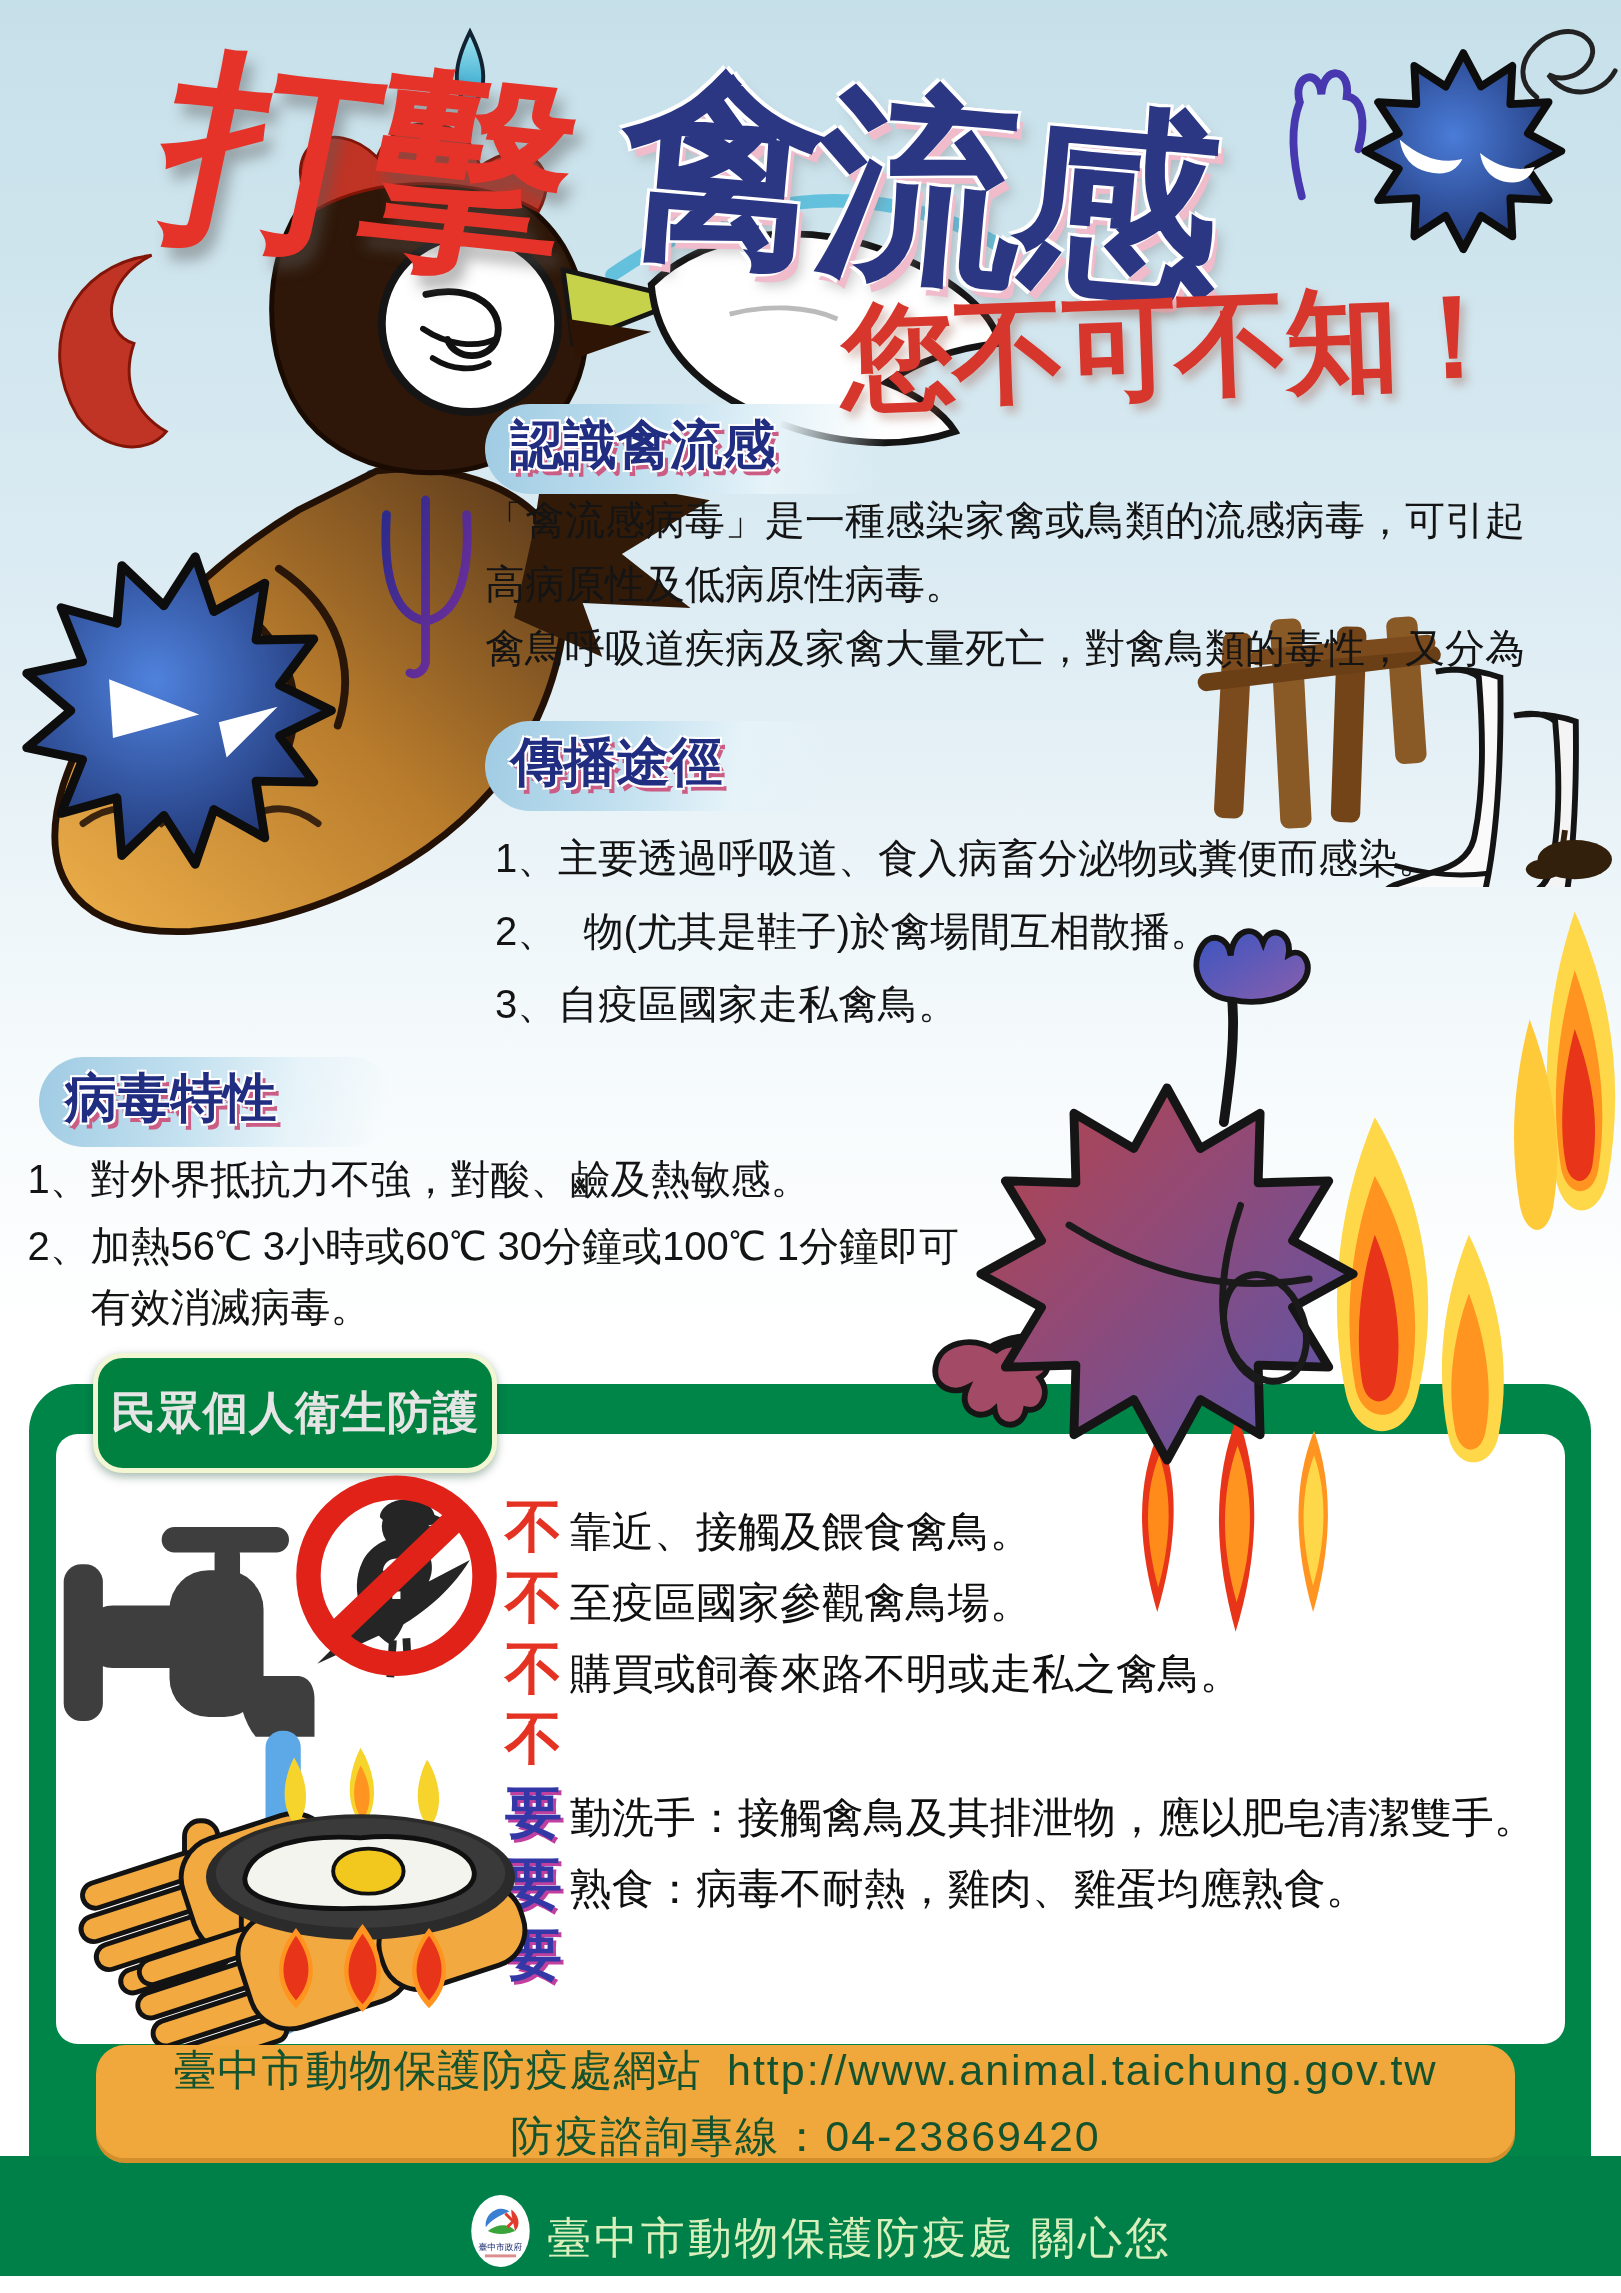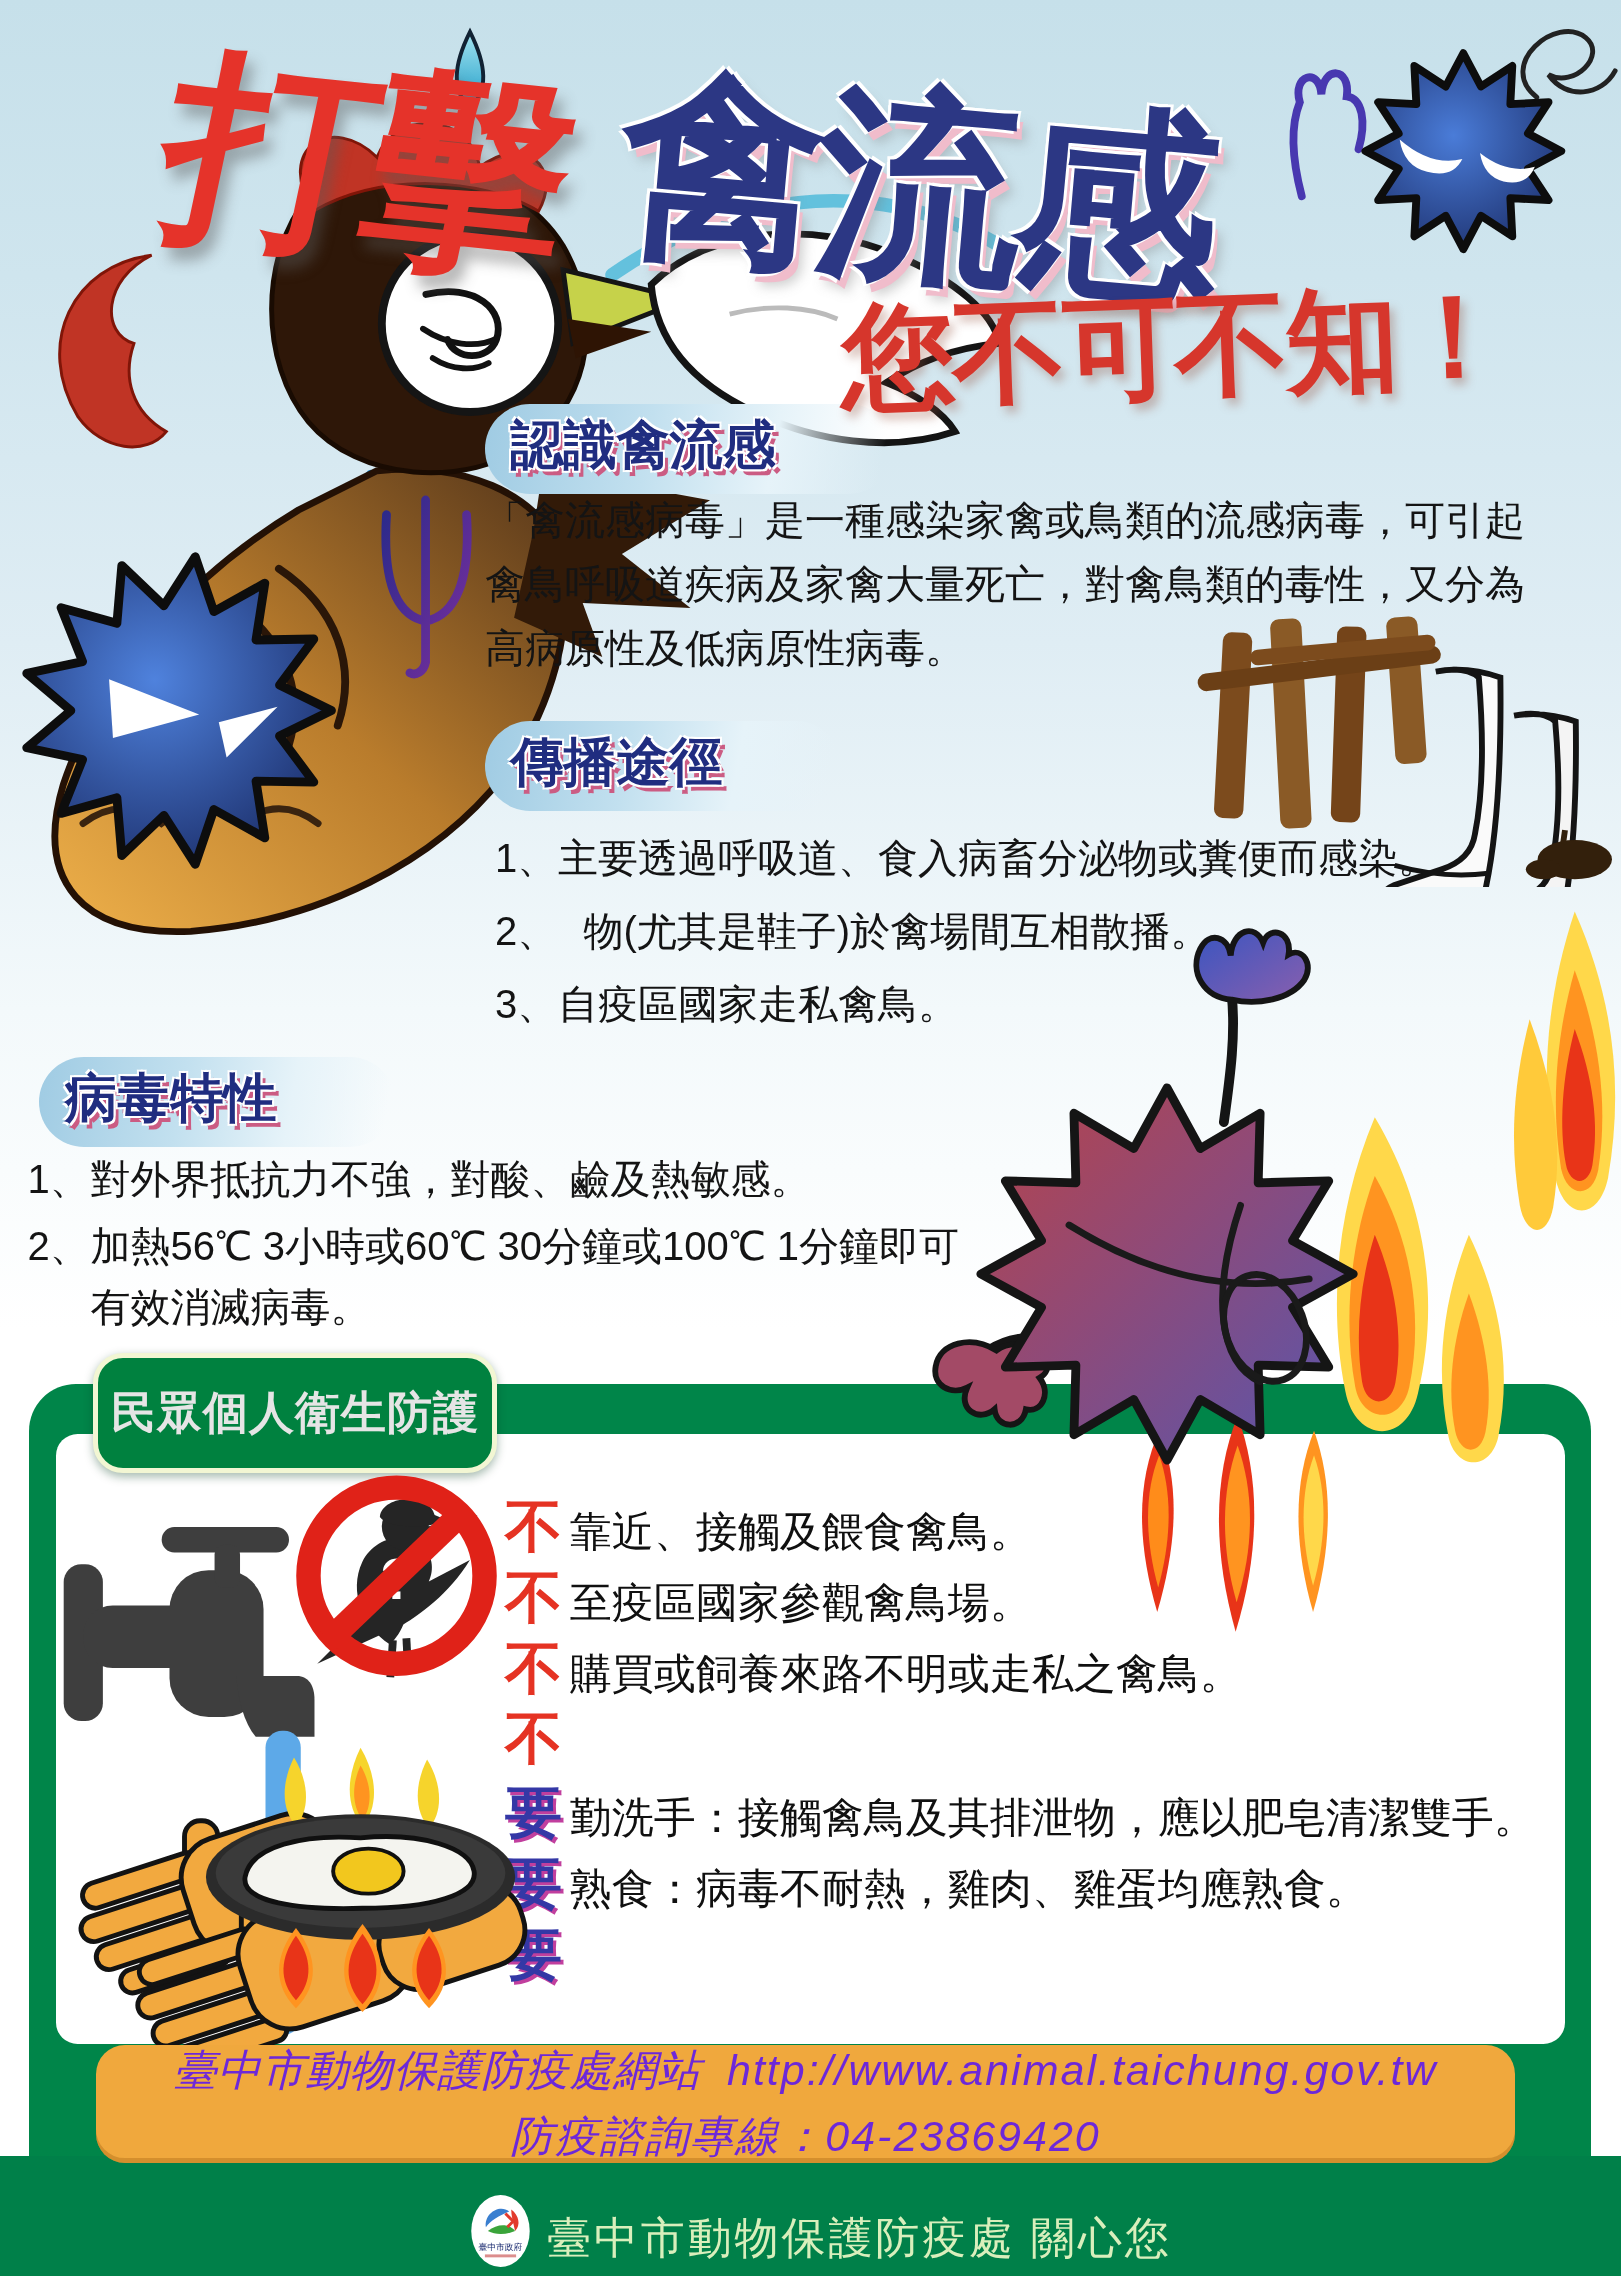--- a/index.html
+++ b/index.html
@@ -40,21 +40,21 @@
              font-size:45px;font-weight:bold;color:#e5e5e5;letter-spacing:1px;white-space:nowrap;
              box-shadow:0 3.9px 9.8px rgba(0,60,30,.35);}
   .ruleslist{z-index:5;}
   .ruleslist .li{display:flex;align-items:baseline;height:59px;margin-bottom:11.8px;font-size:42px;color:#101010;white-space:nowrap;}
   .prefix-dont{font-size:57px;font-weight:bold;color:#e53323;margin-right:7.8px;line-height:1;}
   .prefix-do{font-size:57px;font-weight:bold;color:#3438a6;margin-right:7.8px;line-height:1;
              text-shadow:2.9px 2.9px 0 #c13f9e;}
   
   .contact{left:96px;top:2045px;width:1419px;height:118px;background:#f0a83d;border-radius:29px;z-index:6;
            display:flex;flex-direction:column;align-items:center;justify-content:center;
-           box-shadow:inset 0 -4.9px 0 rgba(150,85,10,.3);color:#6d28d9;font-style:italic;}
+           box-shadow:inset 0 -4.9px 0 rgba(150,85,10,.3);color:#14532d;}
   .contact .l1{font-size:43px;white-space:nowrap;letter-spacing:1px;}
   .contact .l1 .url{margin-left:25.5px;letter-spacing:2px;}
   .contact .l2{font-size:43px;white-space:nowrap;margin-top:7.8px;letter-spacing:2px;}
   .footer-org{left:547px;top:2209px;font-size:44px;color:#d9efbc;letter-spacing:2.9px;z-index:7;white-space:nowrap;}
   .smudge{left:784px;top:1529px;width:108px;height:45px;border-radius:50%;z-index:2;
           background:radial-gradient(closest-side,rgba(120,120,120,.35),rgba(120,120,120,0));}
 </style>
 </head>
 <body>
 
@@ -141,22 +141,22 @@
     <path d="M242,152 q28,22 56,14 q-8,20 -32,15 q-20,-5 -24,-29 z" fill="#ffffff"></path>
   </svg>
 
   <div class="abs title-red">打擊</div>
   <div class="abs title-blue">禽流感</div>
   <div class="abs subtitle">您不可不知！</div>
 
   <div class="abs pill" style="left:485px;top:404px;">認識禽流感</div>
   <div class="abs bodytext" style="left:485px;top:488px;width:1127px;">
     <span>「禽流感病毒」是一種感染家禽或鳥類的流感病毒，可引起</span>
+    <span>高病原性及低病原性病毒。</span>
     <span>禽鳥呼吸道疾病及家禽大量死亡，對禽鳥類的毒性，又分為</span>
-    <span>高病原性及低病原性病毒。</span>
   </div>
 
   <svg class="art" style="left:1191px;top:603px;z-index:1;" width="421" height="284" viewBox="0 0 430 290">
     <g>
       <rect x="28" y="30" width="30" height="190" rx="9" fill="#7c4b1d" transform="rotate(3 43 125)"></rect>
       <rect x="86" y="16" width="32" height="214" rx="9" fill="#8a5a26" transform="rotate(-3 102 123)"></rect>
       <rect x="146" y="24" width="30" height="200" rx="9" fill="#744419" transform="rotate(2 161 124)"></rect>
       <rect x="204" y="14" width="32" height="150" rx="9" fill="#8a5a26" transform="rotate(-4 220 89)"></rect>
       <rect x="6" y="58" width="250" height="18" rx="9" fill="#6b3f16" transform="rotate(-7 130 67)"></rect>
       <rect x="60" y="40" width="190" height="16" rx="8" fill="#7c4b1d" transform="rotate(-5 155 48)"></rect>

